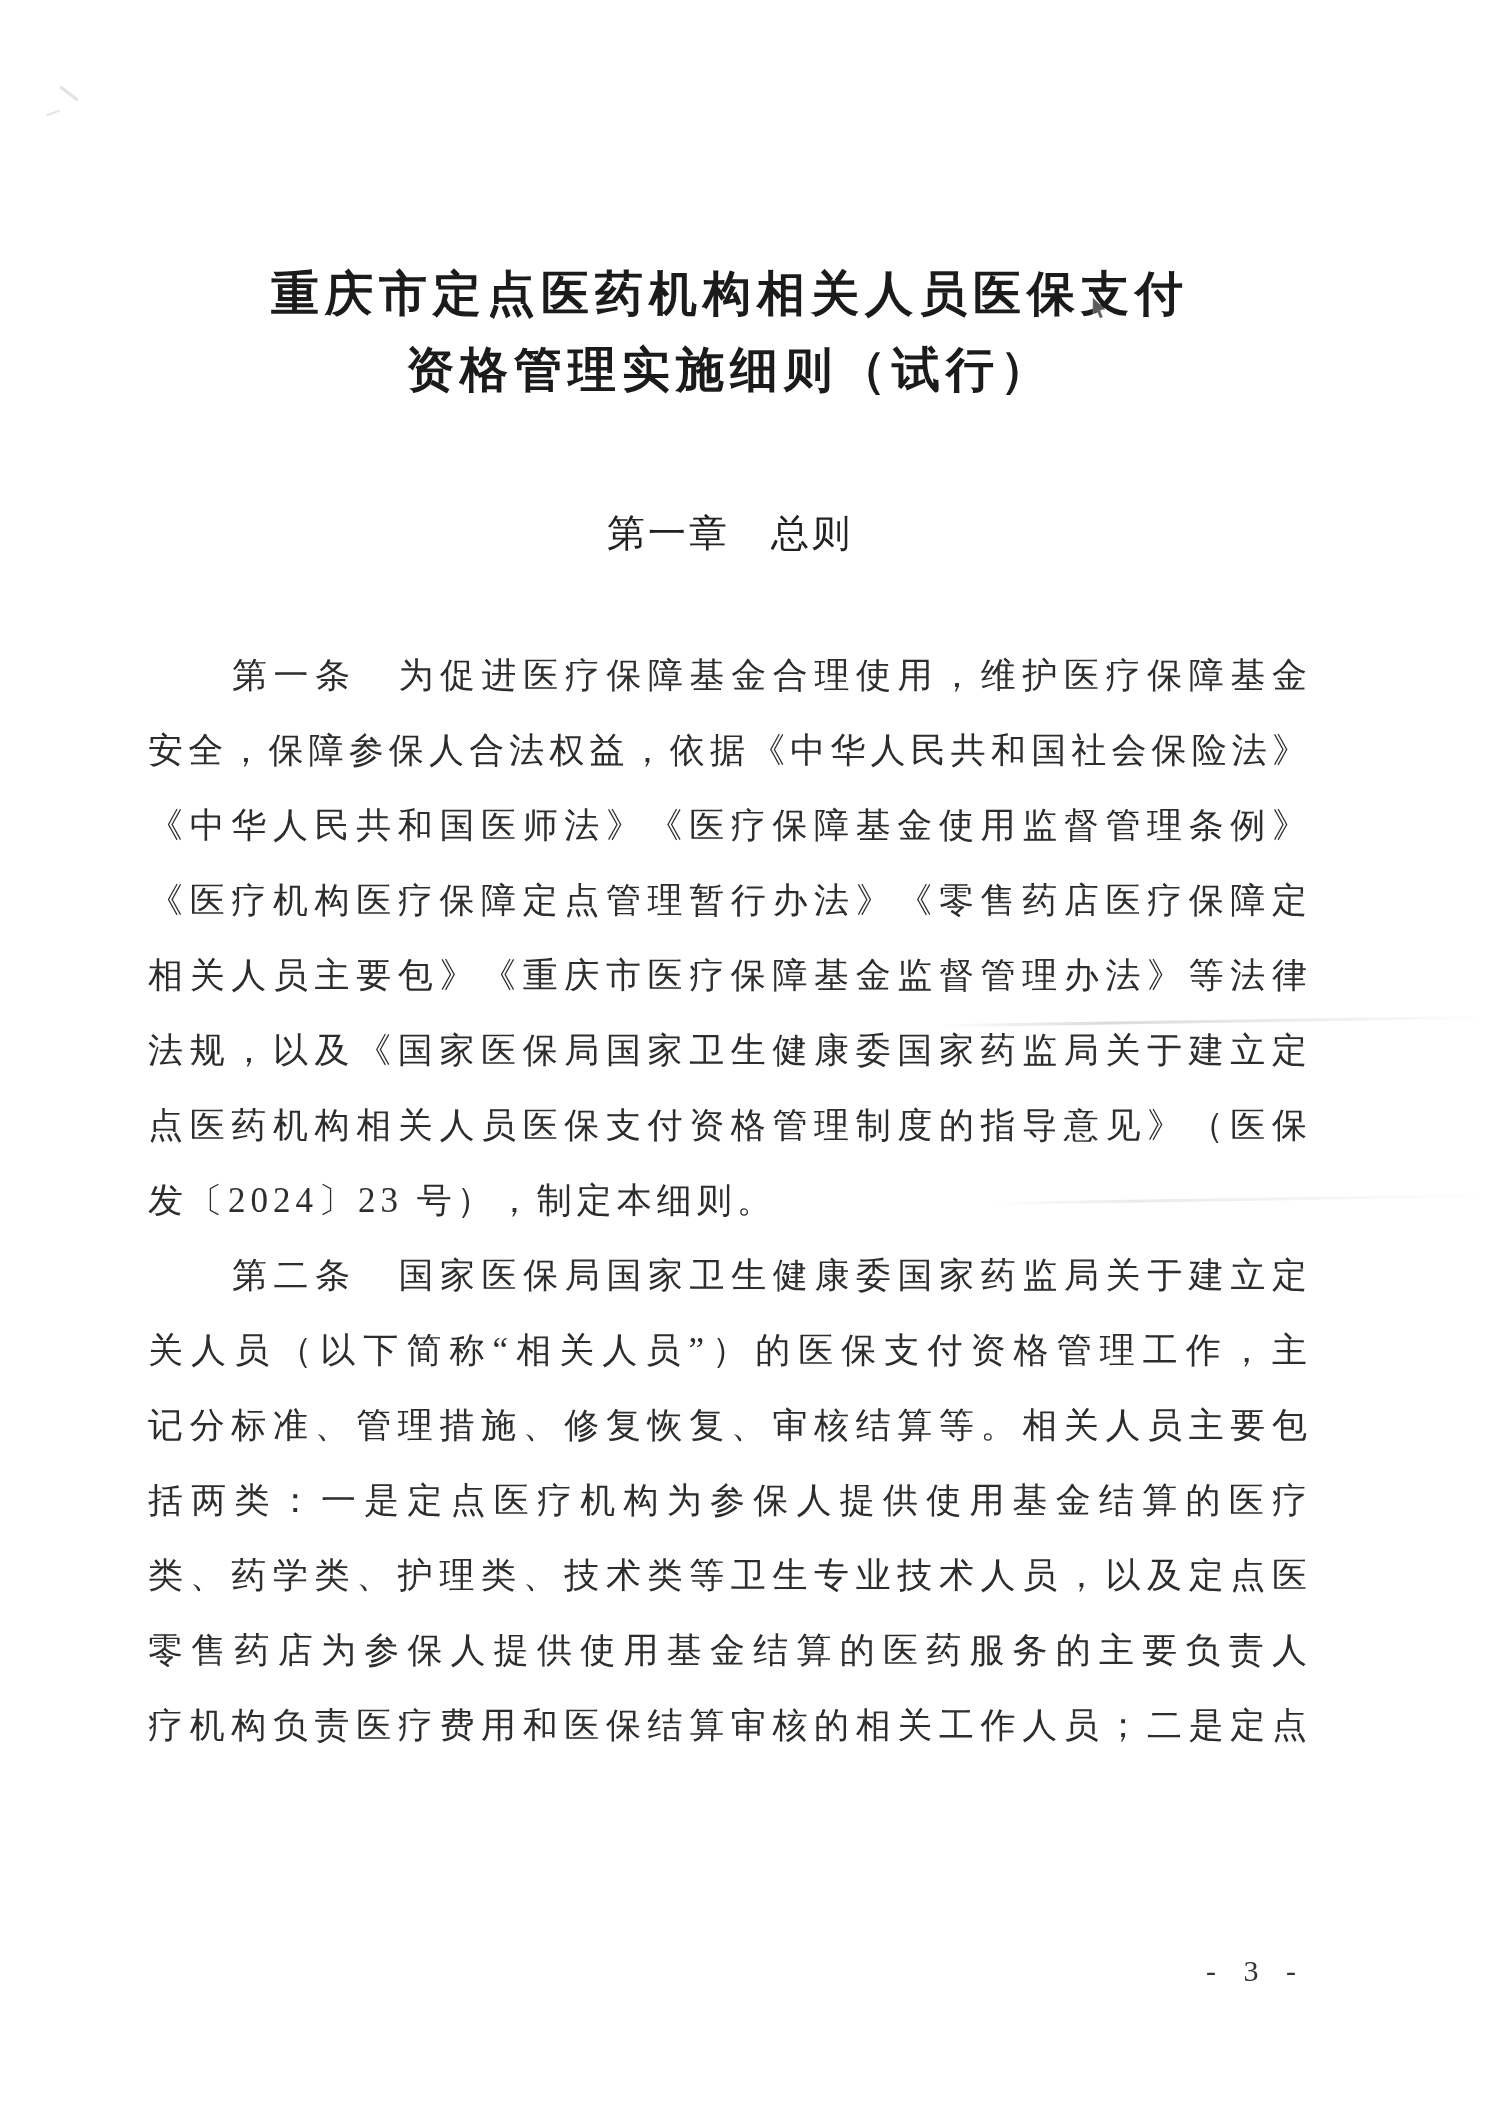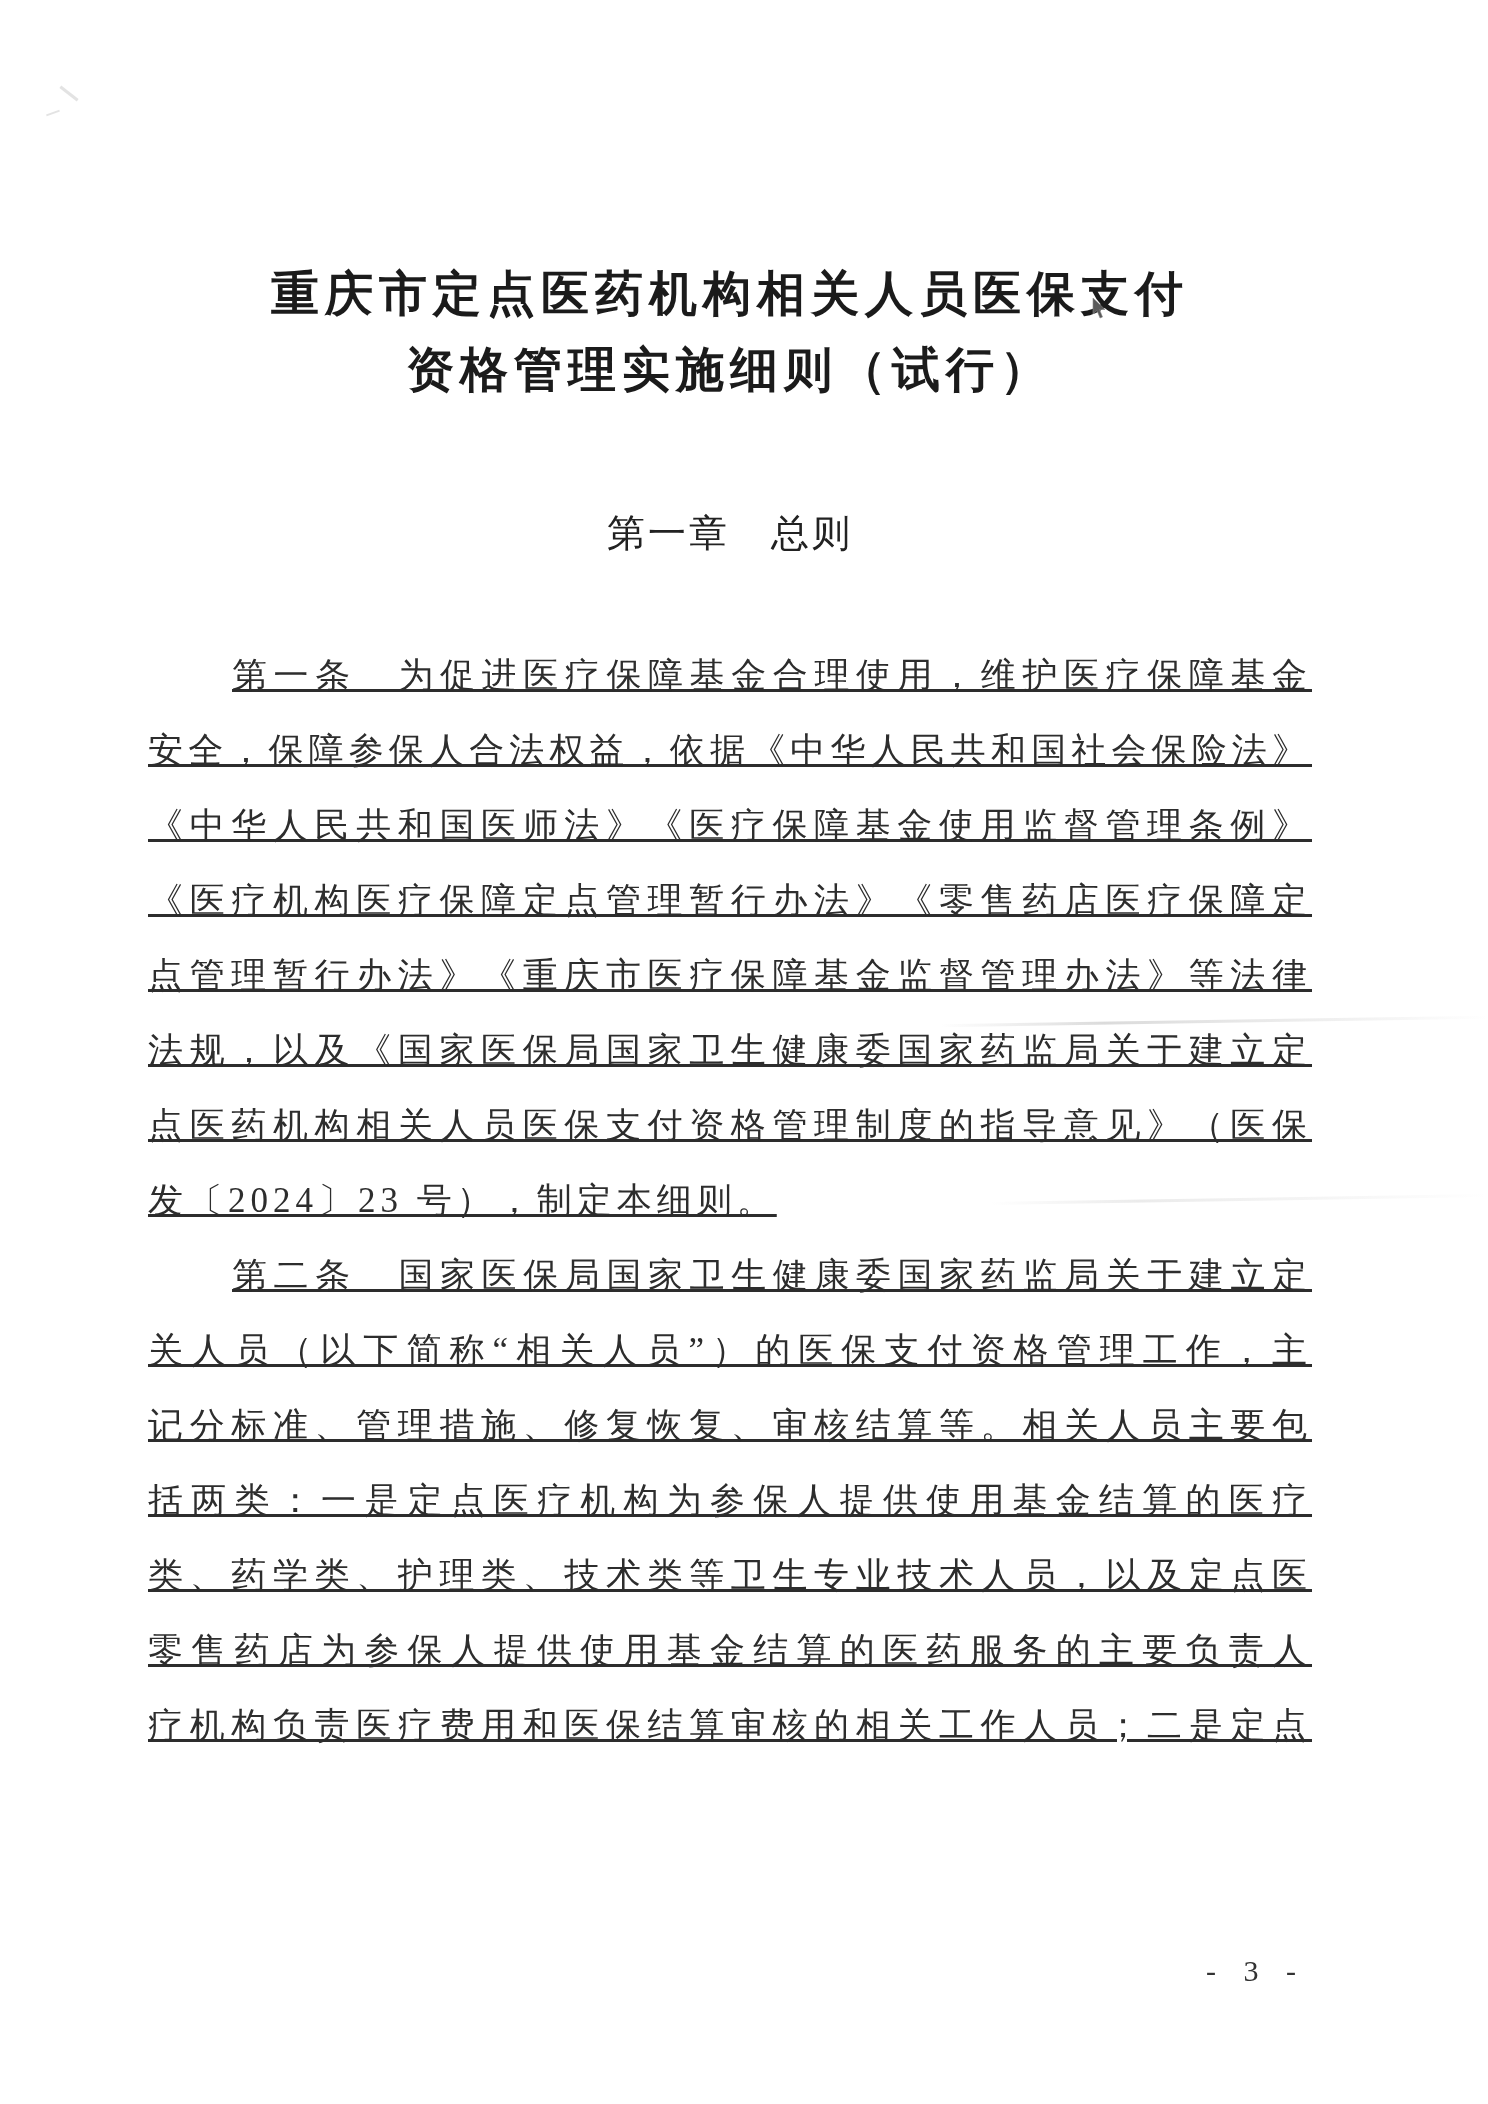--- a/index.html
+++ b/index.html
@@ -47,21 +47,20 @@
     left: 148px;
     width: 1164px;
     font-size: 35px;
     letter-spacing: 5px;
     color: #2d2d2d;
   }
   .line {
     height: 75px;
     line-height: 75px;
     white-space: nowrap;
-    text-decoration: underline;
   }
   .line.justify {
     white-space: normal;
     text-align: justify;
     text-align-last: justify;
   }
   .line.indent {
     text-indent: 84px;
   }
   .page-number {
@@ -109,21 +108,21 @@
     <div>资格管理实施细则（试行）</div>
   </div>
 
   <div class="chapter-heading">第一章　总则</div>
 
   <div class="body-text">
     <div class="line justify indent">第一条　为促进医疗保障基金合理使用，维护医疗保障基金</div>
     <div class="line justify">安全，保障参保人合法权益，依据《中华人民共和国社会保险法》</div>
     <div class="line justify">《中华人民共和国医师法》《医疗保障基金使用监督管理条例》</div>
     <div class="line justify">《医疗机构医疗保障定点管理暂行办法》《零售药店医疗保障定</div>
-    <div class="line justify">点管理暂行办法》《重庆市医疗保障基金监督管理办法》等法律</div>
+    <div class="line justify">相关人员主要包》《重庆市医疗保障基金监督管理办法》等法律</div>
     <div class="line justify">法规，以及《国家医保局国家卫生健康委国家药监局关于建立定</div>
     <div class="line justify">点医药机构相关人员医保支付资格管理制度的指导意见》（医保</div>
     <div class="line">发〔2024〕23 号），制定本细则。</div>
     <div class="line justify indent">第二条　国家医保局国家卫生健康委国家药监局关于建立定</div>
     <div class="line justify">关人员（以下简称“相关人员”）的医保支付资格管理工作，主</div>
     <div class="line justify">记分标准、管理措施、修复恢复、审核结算等。相关人员主要包</div>
     <div class="line justify">括两类：一是定点医疗机构为参保人提供使用基金结算的医疗</div>
     <div class="line justify">类、药学类、护理类、技术类等卫生专业技术人员，以及定点医</div>
     <div class="line justify">零售药店为参保人提供使用基金结算的医药服务的主要负责人</div>
     <div class="line justify">疗机构负责医疗费用和医保结算审核的相关工作人员；二是定点</div>

